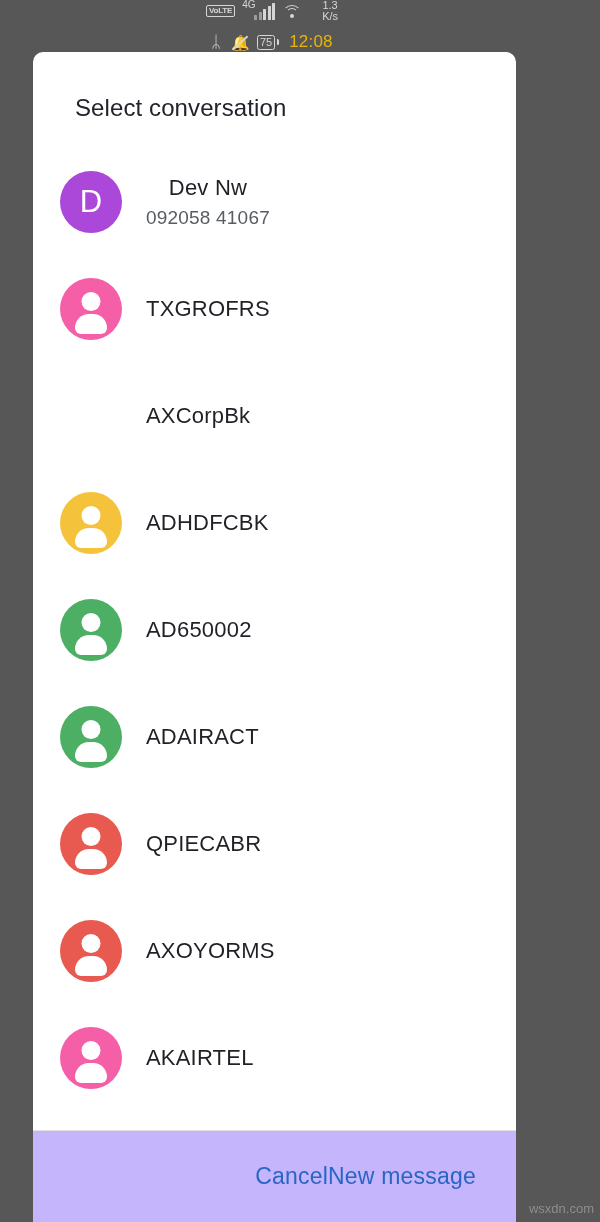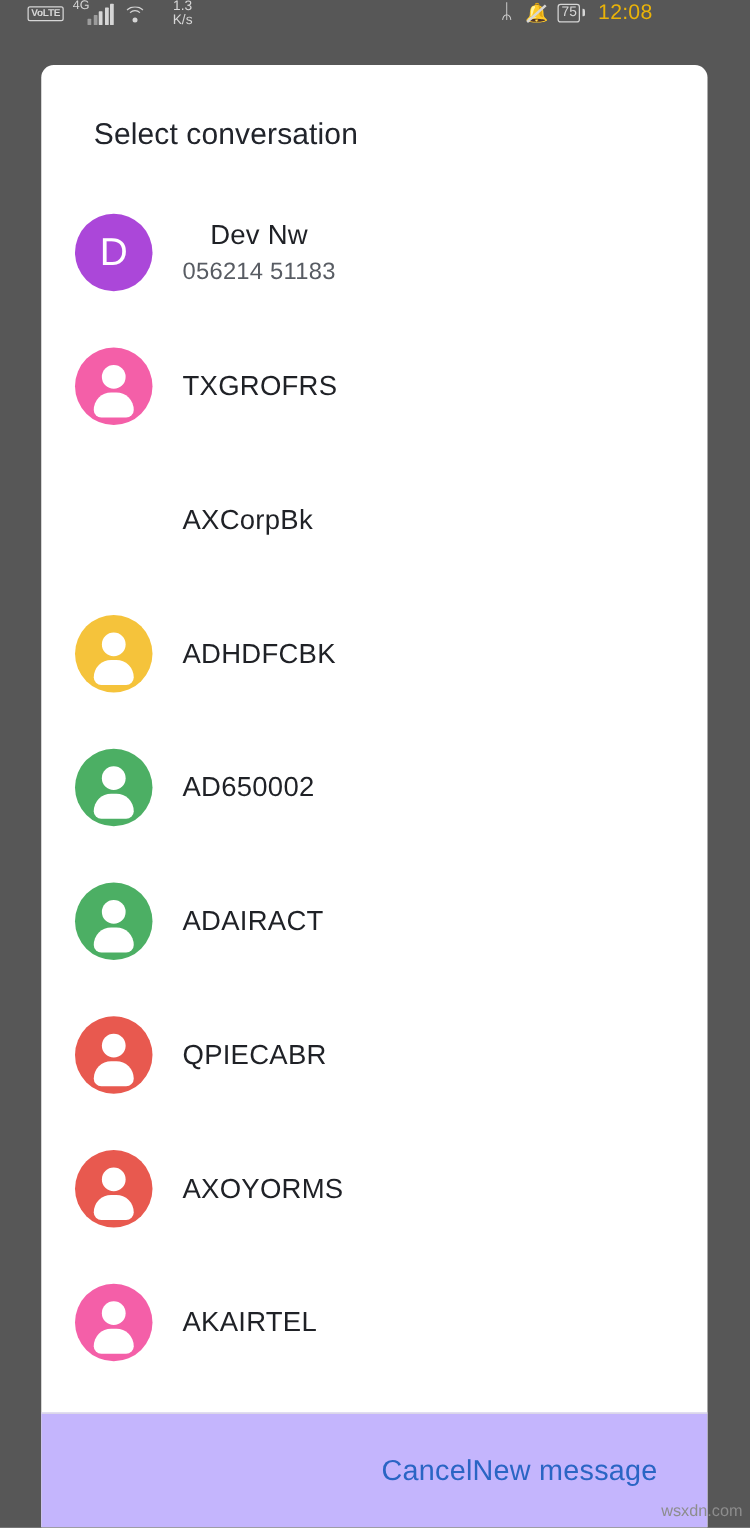--- a/index.html
+++ b/index.html
@@ -12,24 +12,25 @@
   #screen {
     position:relative;
     width:600px; height:1222px;
     background:#575757;
   }
 
   
   #status-bar {
     position:absolute; left:0; top:0;
     width:544px; height:52px;
-    display:flex; align-items:flex-start;
+    display:flex; align-items:center;
     justify-content:space-between;
     padding:0 22px;
     color:#d8d8d8;
+    flex-direction:column;
   }
   .sb-left { display:flex; align-items:center; gap:7px; }
   .sb-right { display:flex; align-items:center; gap:10px; }
 
   .volte-badge {
     border:1.6px solid #d6d6d6; border-radius:2px;
     font-size:8px; font-weight:bold; letter-spacing:-0.2px;
     padding:1px 2px 1px 2px; line-height:8px;
     color:#d6d6d6;
   }
@@ -80,21 +81,21 @@
   }
   .battery .tip {
     width:2.5px; height:6px; background:#d6d6d6;
     border-radius:0 1.5px 1.5px 0; margin-left:1.5px;
   }
   .clock { font-size:17px; color:#eab308; letter-spacing:.2px; }
 
   
   #dialog {
     position:absolute; left:33px; top:52px;
-    width:533px; height:1170px;
+    width:483px; height:1170px;
     background:#ffffff;
     border-radius:10px 10px 0 0;
     overflow:hidden;
     display:flex; flex-direction:column;
   }
   #dialog-title {
     font-size:24px; color:#21242b;
     padding:42px 0 26px 42px;
     letter-spacing:.1px;
   }
@@ -195,21 +196,21 @@
   <div id="dialog">
     <div id="dialog-title">Select conversation</div>
 
     <div id="conversation-list">
         <div class="conv-row">
           <div class="avatar" style="background: rgb(171, 71, 217);">
             <span class="initial">D</span>
           </div>
           <div class="conv-texts">
             <div class="conv-title">Dev Nw</div>
-            <div class="conv-sub">056214 51183</div>
+            <div class="conv-sub">092058 41067</div>
           </div>
         </div>
         <div class="conv-row">
           <div class="avatar" style="background: rgb(244, 95, 168);">
             <div class="person">
               <span class="head"></span>
               <span class="body"></span>
             </div>
           </div>
           <div class="conv-texts">

